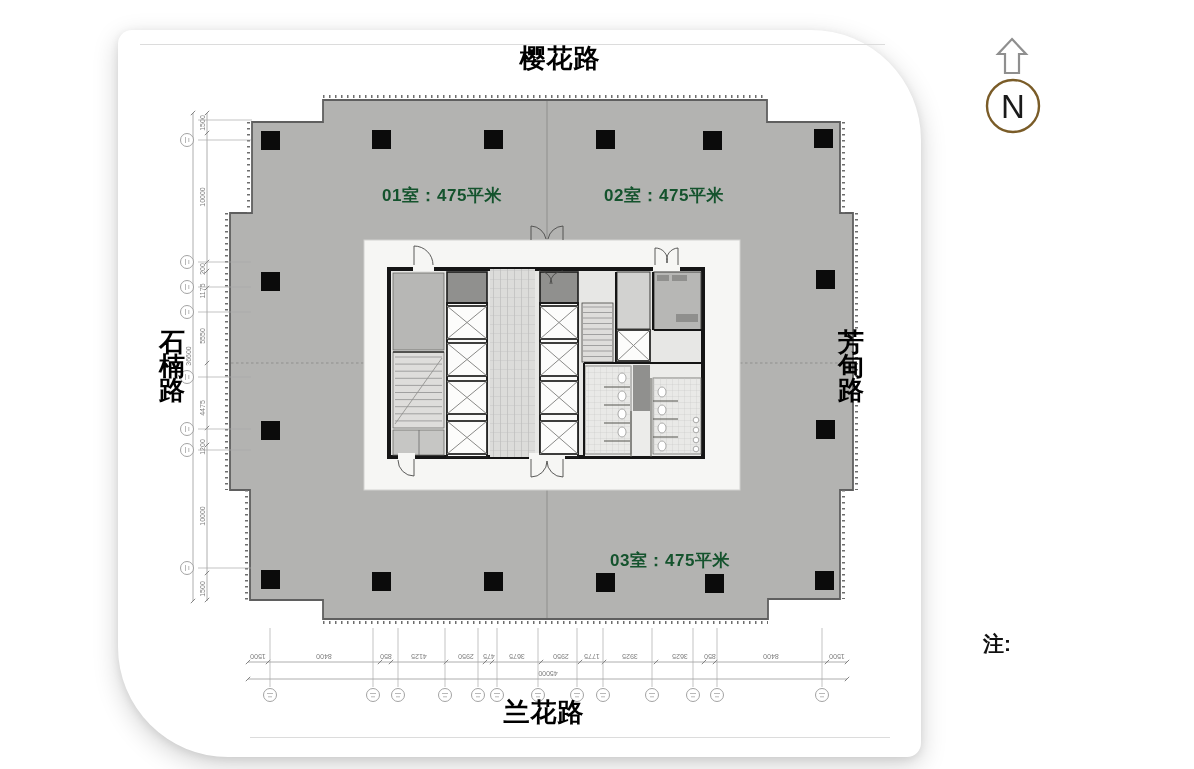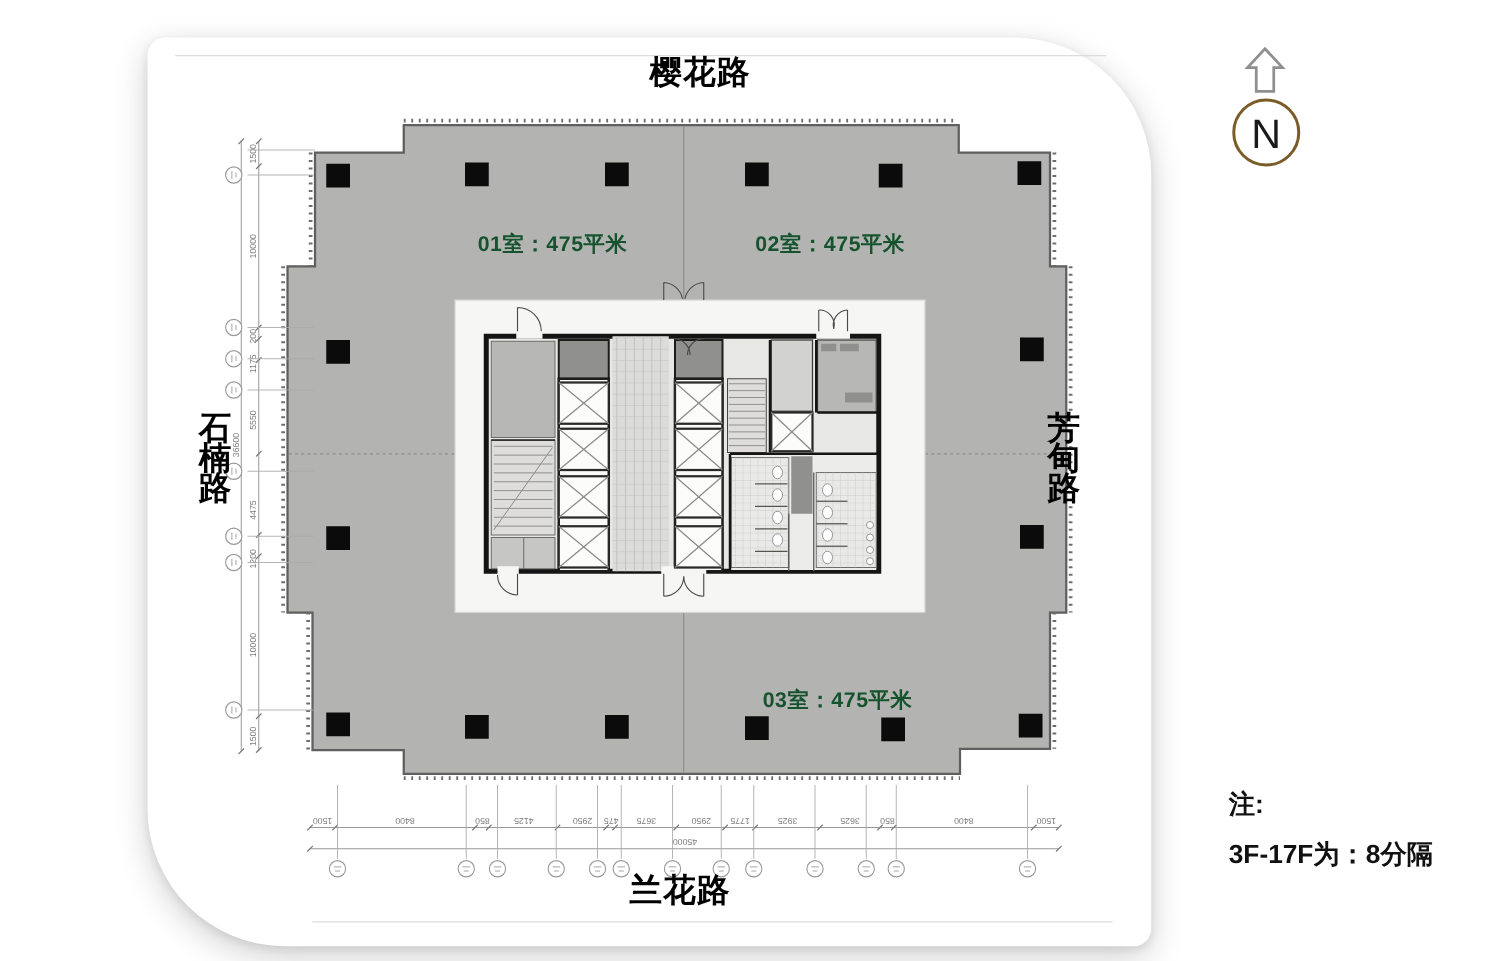--- a/index.html
+++ b/index.html
@@ -368,16 +368,15 @@
   <div class="lab road h" style="left:544px;top:712px;text-align:center;">兰花路</div>
   <div class="lab road v" style="left:159px;top:330px;text-align:center;">石楠路</div>
   <div class="lab road v" style="left:838px;top:330px;">芳甸路</div>
 
   <div class="lab unit" style="left:442px;top:195px;">01室：475平米</div>
   <div class="lab unit" style="left:664px;top:195px;">02室：475平米</div>
   <div class="lab unit" style="left:670px;top:560px;">03室：475平米</div>
 
   <div class="notes">
     <div>注:</div>
-    <div>3F-17F为：8分隔</div>
   </div>
 
 </div>
 
 </body></html>

